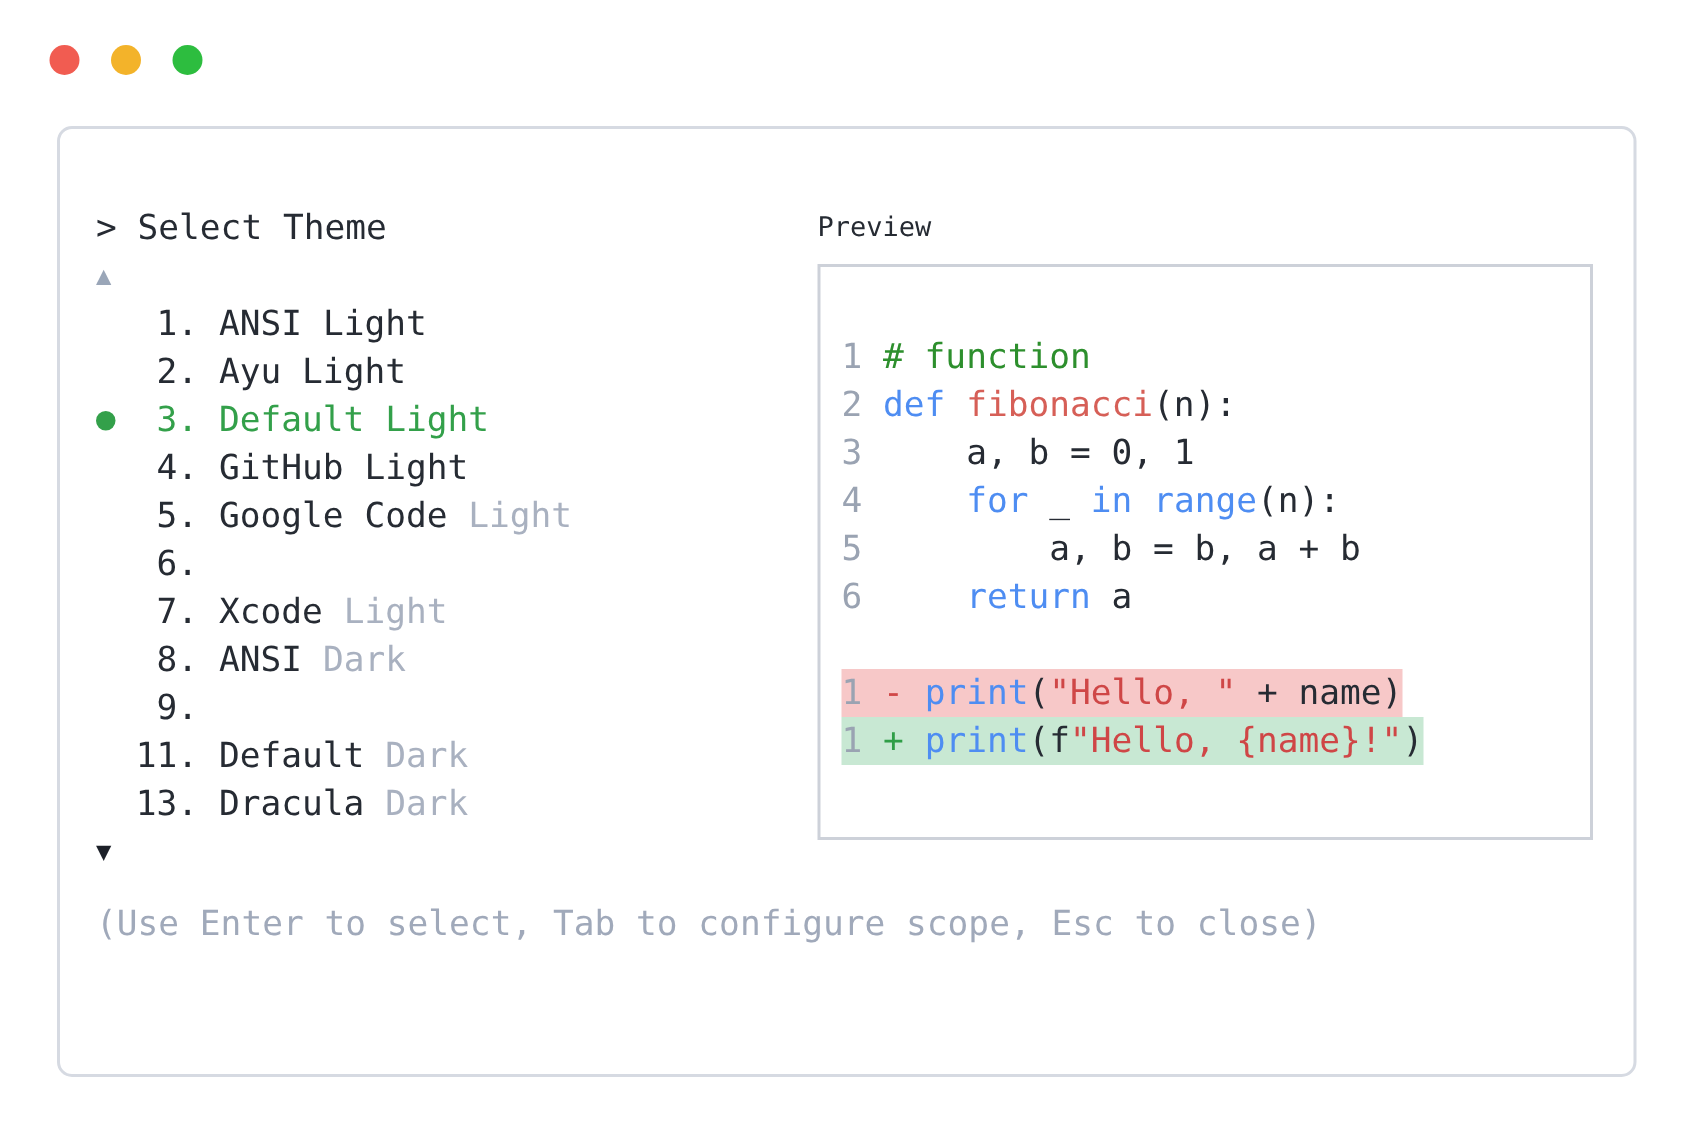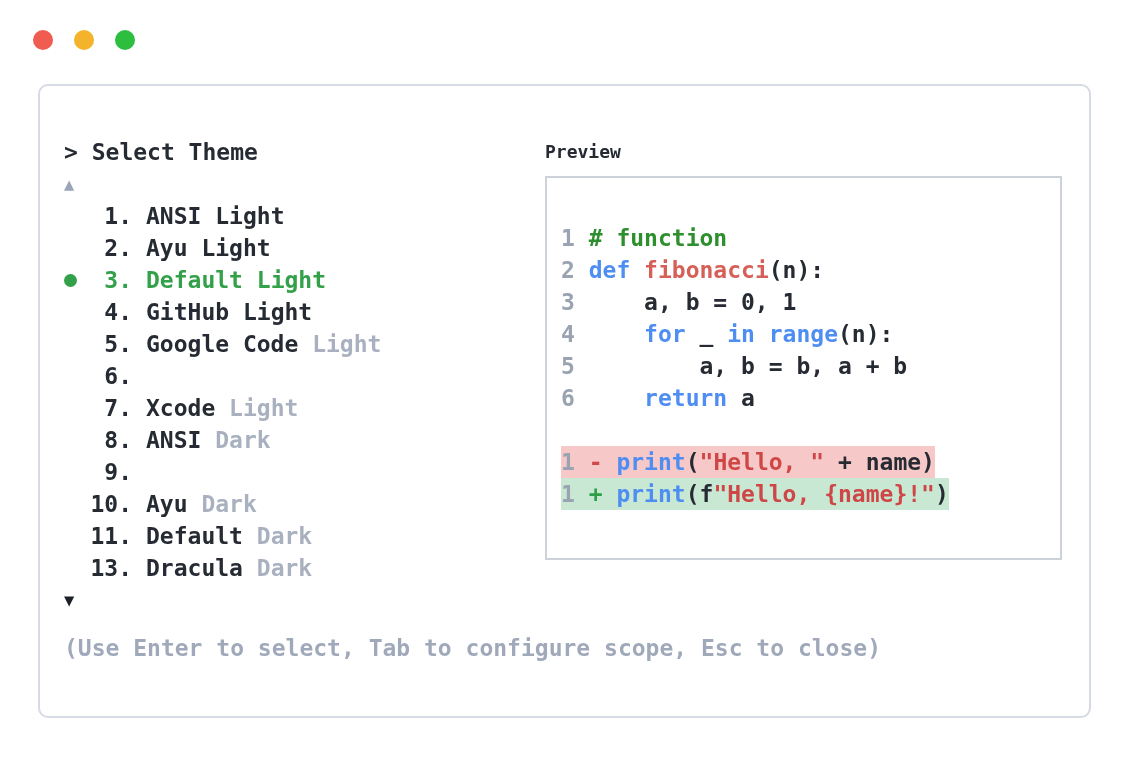--- a/index.html
+++ b/index.html
@@ -12,21 +12,20 @@
   .traffic{position:absolute;left:33px;top:30px;display:flex;gap:21px;}
   .light{width:20px;height:20px;border-radius:50%;}
   .light.l-red{background:var(--traffic-red);}
   .light.l-yellow{background:var(--traffic-yellow);}
   .light.l-green{background:var(--traffic-green);}
   
   .panel{
     position:absolute;left:38px;top:84px;width:1053px;height:634px;
     border:2px solid var(--panel-border);border-radius:10px;box-sizing:border-box;
     background:#fff;
-    font-weight:bold;
   }
   .left-col{position:absolute;left:24px;top:50px;font-size:23px;line-height:32px;}
   .prompt{height:32px;}
   .scroll-arrow{height:32px;font-size:17px;}
   .arrow-up{color:var(--arrow-up);}
   .arrow-down{color:var(--arrow-down);}
   .titem{display:flex;height:32px;}
   .bullet{width:26px;display:flex;align-items:center;}
   .dot{width:13px;height:13px;border-radius:50%;background:var(--selected-green);}
   .tnum{width:42px;text-align:right;}
@@ -110,25 +109,20 @@
           <span class="bullet"></span>
           <span class="tnum">8.</span>
           <span class="tname">ANSI <span class="muted">Dark</span></span>
         </div>
         <div class="titem">
           <span class="bullet"></span>
           <span class="tnum">9.</span>
         </div>
         <div class="titem">
           <span class="bullet"></span>
-          <span class="tnum">10.</span>
-          <span class="tname">Ayu <span class="muted">Dark</span></span>
-        </div>
-        <div class="titem">
-          <span class="bullet"></span>
           <span class="tnum">11.</span>
           <span class="tname">Default <span class="muted">Dark</span></span>
         </div>
         <div class="titem">
           <span class="bullet"></span>
           <span class="tnum">13.</span>
           <span class="tname">Dracula <span class="muted">Dark</span></span>
         </div>
       </div>
     <div class="scroll-arrow arrow-down">▼</div>

